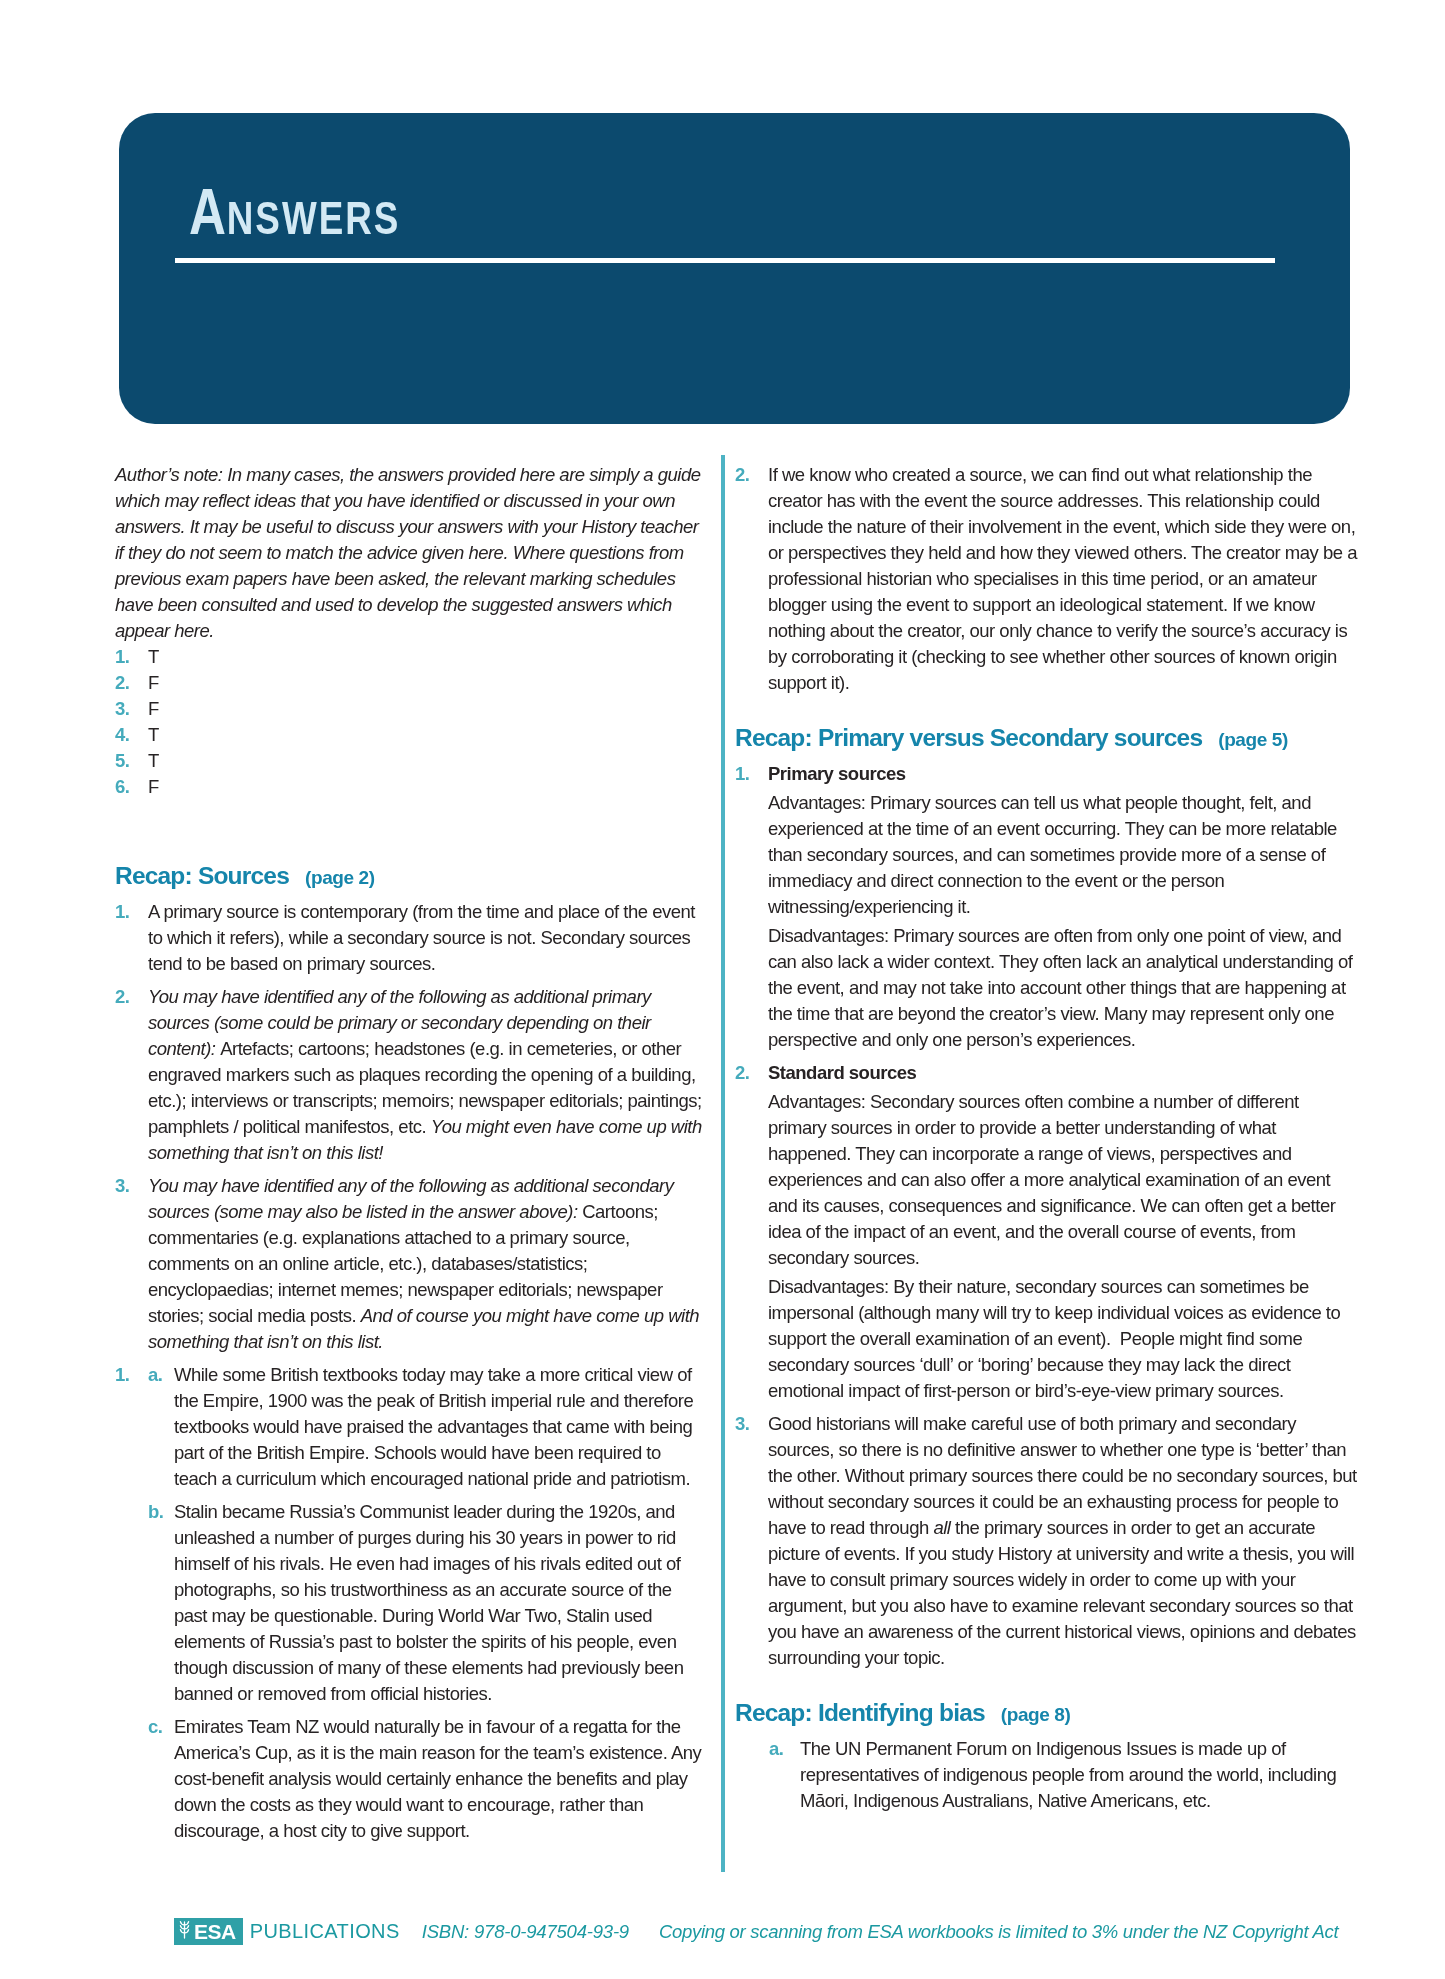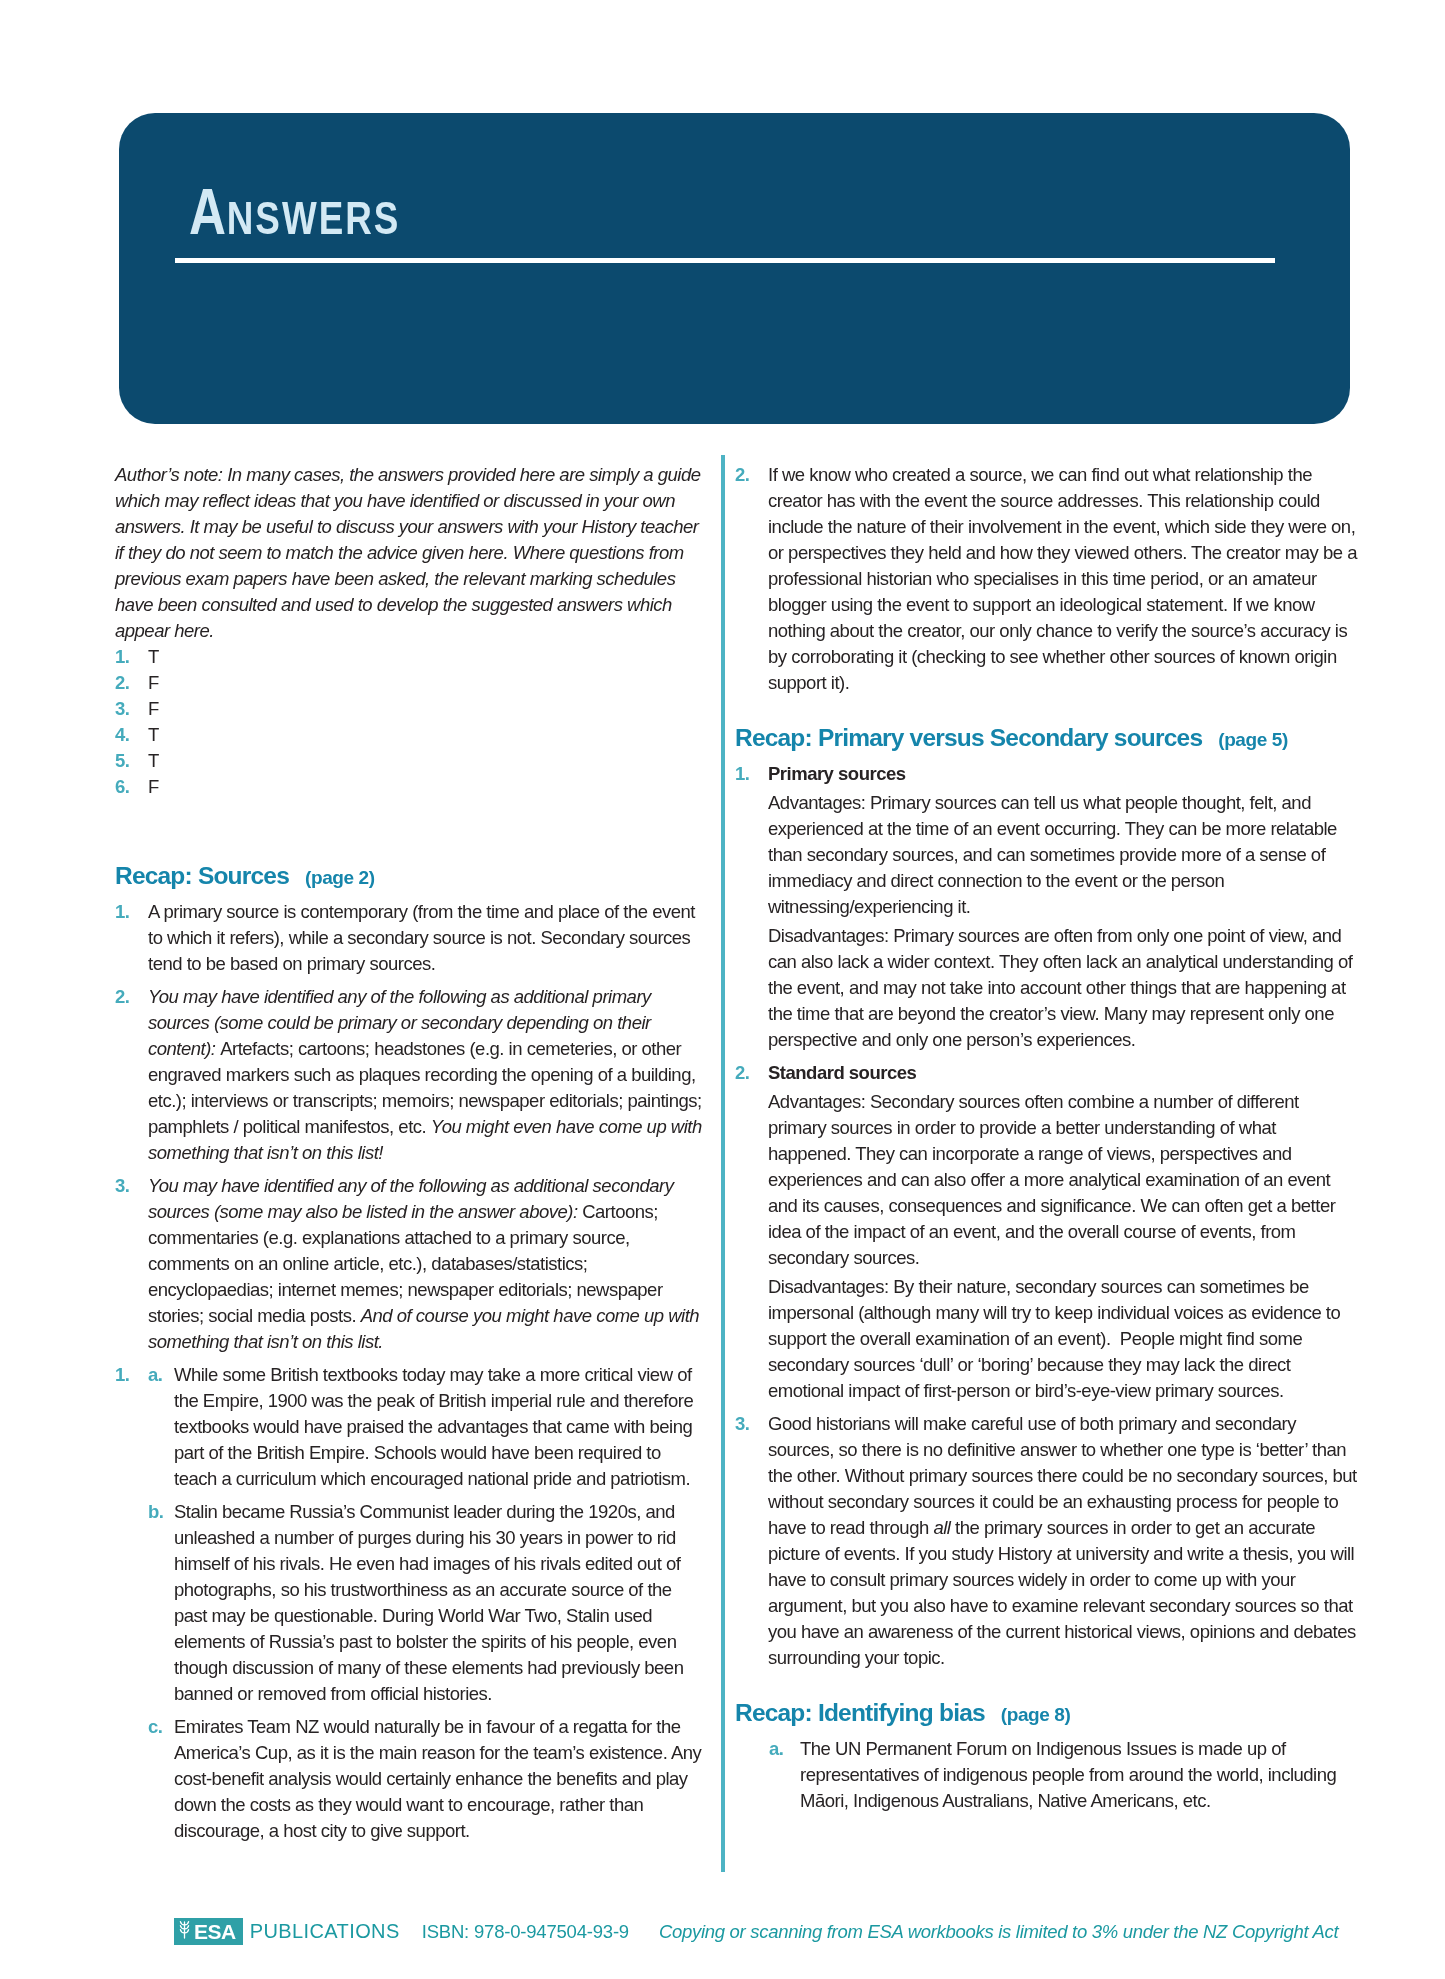--- a/index.html
+++ b/index.html
@@ -56,21 +56,21 @@
   .footer{
     position:absolute;left:174px;top:1918px;display:flex;align-items:center;
     color:#1b99a1;white-space:nowrap;
   }
   .esa-box{
     background:#2fa0a7;color:#ffffff;font-weight:bold;font-size:21px;
     height:27px;display:flex;align-items:center;gap:3px;padding:0 7px 0 4px;
     letter-spacing:-0.5px;
   }
   .publisher{font-size:20px;letter-spacing:0.4px;margin-left:7px;}
-  .isbn{font-size:18.5px;margin-left:22px;letter-spacing:-0.2px;}
+  .isbn{font-style:italic;font-size:18.5px;margin-left:22px;letter-spacing:-0.2px;}
   .copyright{font-style:italic;font-size:18.5px;margin-left:30px;letter-spacing:-0.3px;}
 </style>
 </head>
 <body>
 
 <div class="page">
 
   <div class="banner">
     <div class="banner-title">
       <span class="t-initial">A</span><span class="t-rest">NSWERS</span>

